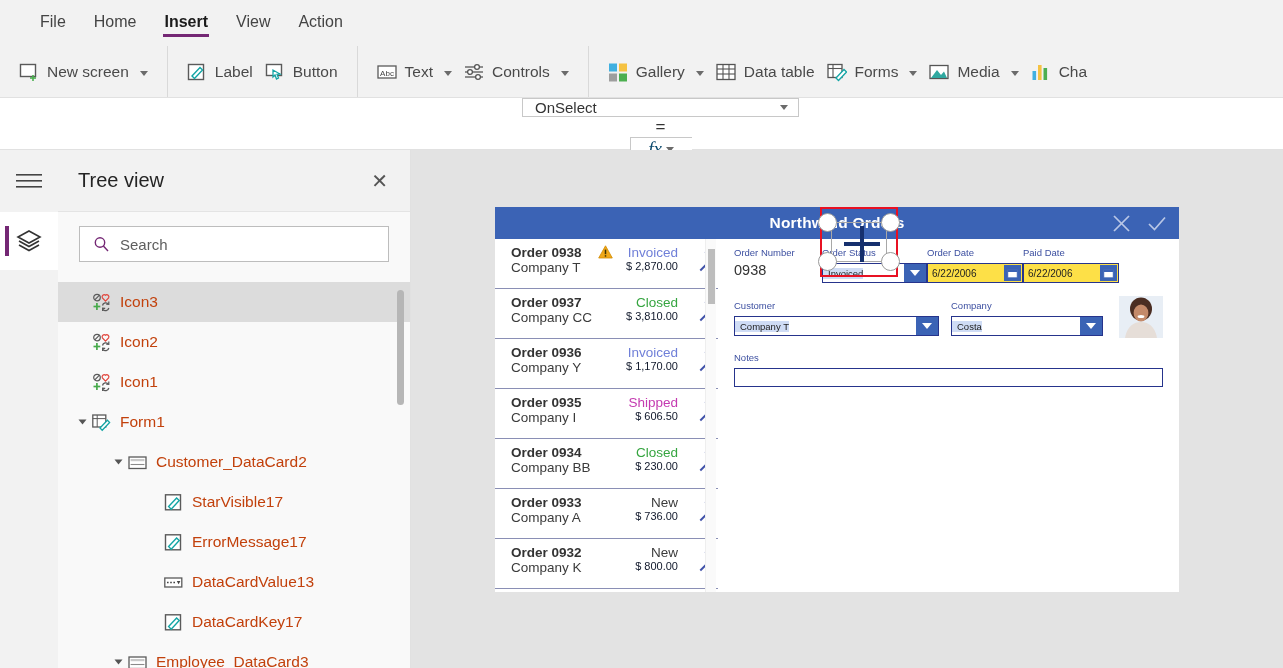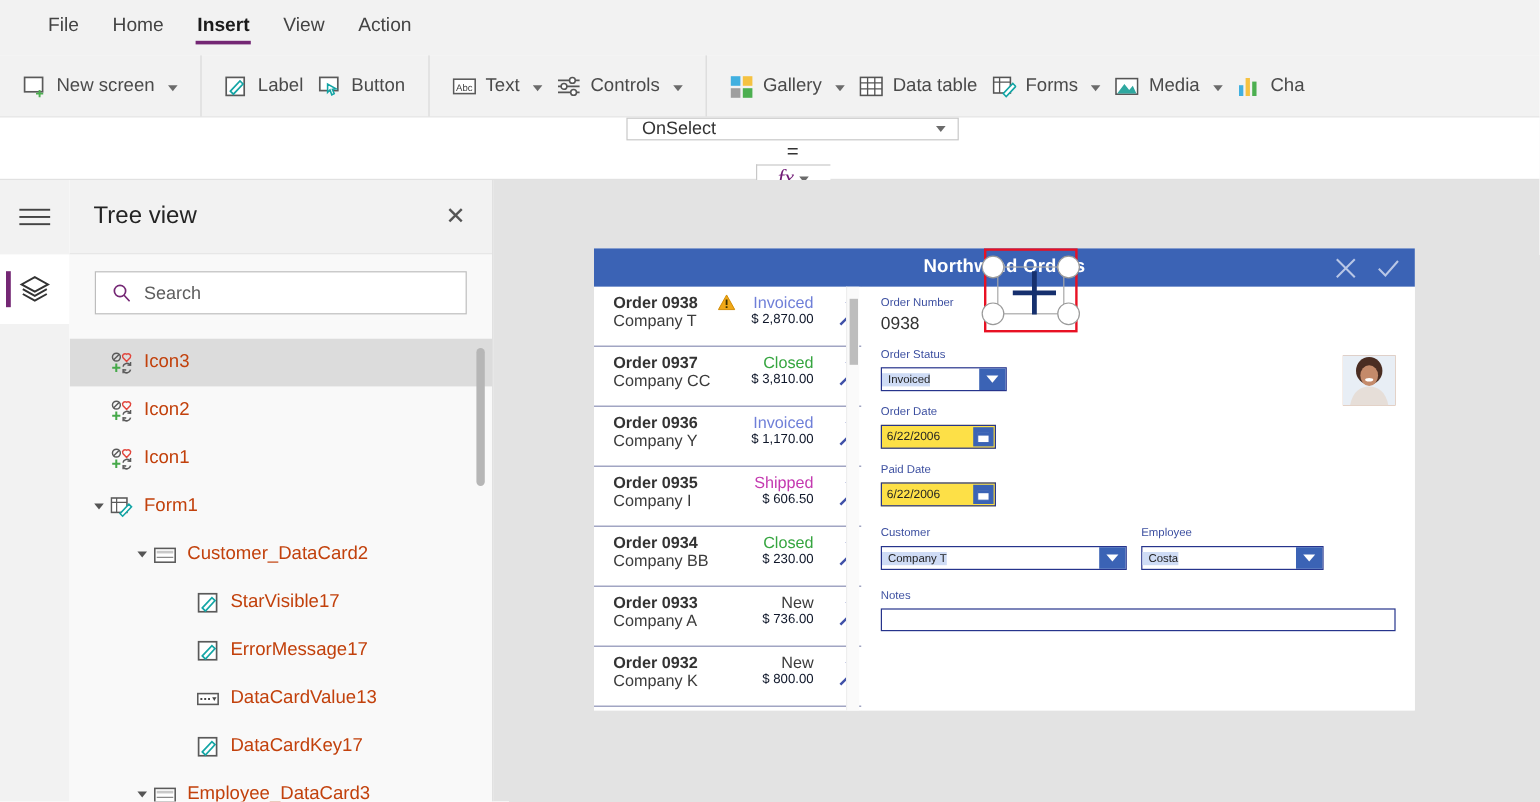--- a/index.html
+++ b/index.html
@@ -59,21 +59,21 @@
     width: 277px; height: 34px; border: 1px solid #c8c8c8; background: #fff;
     display: flex; align-items: center; justify-content: space-between;
     padding: 0 10px 0 12px; font-size: 15px; color: #333; cursor: pointer;
   }
   .eq { font-size: 17px; color: #333; margin: 0 16px; }
   .fx-box {
     width: 62px; height: 34px; border: 1px solid #c8c8c8; border-right: none;
     background: #fff; display: flex; align-items: center;
     justify-content: center; gap: 4px; cursor: pointer;
   }
-  .fx-glyph { font-family: "Liberation Serif", serif; font-style: italic; font-size: 19px; color: #701a75; }
+  .fx-glyph { font-family: "Liberation Serif", serif; font-style: italic; font-size: 19px; color: #0c4a6e; }
   .formula-input {
     flex: 1; height: 34px; border: 1px solid #c8c8c8; background: #fff;
     display: flex; align-items: center; padding-left: 12px;
     font-family: "Liberation Mono", monospace; font-size: 15px; color: #222;
     margin-right: 0;
   }
 
   
   .rail {
     position: absolute; left: 0; top: 150px; width: 58px; height: 518px;
@@ -591,21 +591,21 @@
             <span class="g-amt">$ 800.00</span>
           </div>
           <div class="chev"></div>
         </div>
       </div>
     <div class="g-scroll">
       <div class="g-thumb"></div>
     </div>
 
     <div class="detail">
-      <div style="display:flex; gap:12px;flex-direction:column;">
+      <div style="display:flex; ">
         <div style="width:88px;">
           <div class="fld-label">Order Number</div>
           <div class="fld-static">0938</div>
         </div>
         <div style="width:105px;">
           <div class="fld-label">Order Status</div>
           <div class="dd" style="margin-top:5px;">
             <span class="dd-val">Invoiced</span>
             <span class="dd-btn">
                 <i class="dd-caret"></i>
@@ -642,21 +642,21 @@
         <div style="width:205px;">
           <div class="fld-label">Customer</div>
           <div class="dd" style="margin-top:5px;">
             <span class="dd-val">Company T</span>
             <span class="dd-btn">
                 <i class="dd-caret"></i>
               </span>
           </div>
         </div>
         <div style="width:152px;">
-          <div class="fld-label">Employee</div>
+          <div class="fld-label">Company</div>
           <div class="dd" style="margin-top:5px;">
             <span class="dd-val">Costa</span>
             <span class="dd-btn">
                 <i class="dd-caret"></i>
               </span>
           </div>
         </div>
       </div>
 
       <div style="margin-top:16px;">

